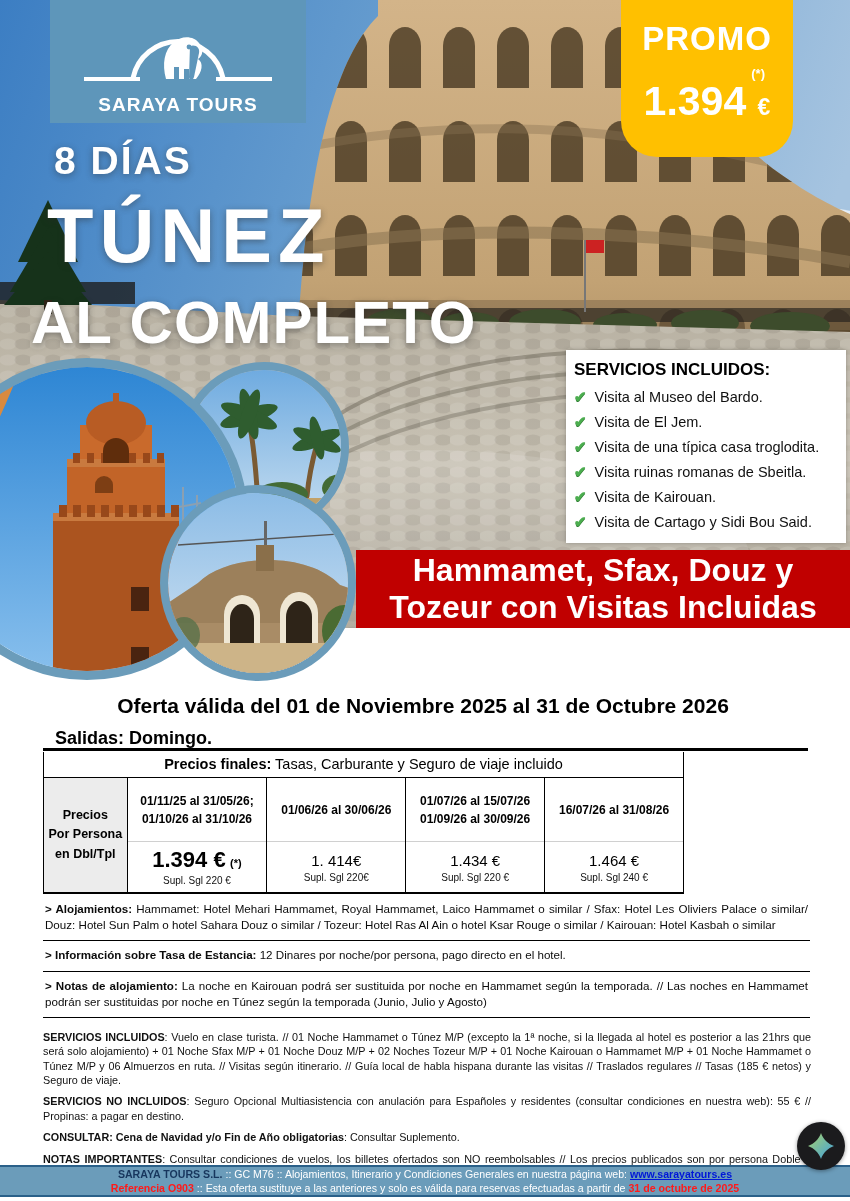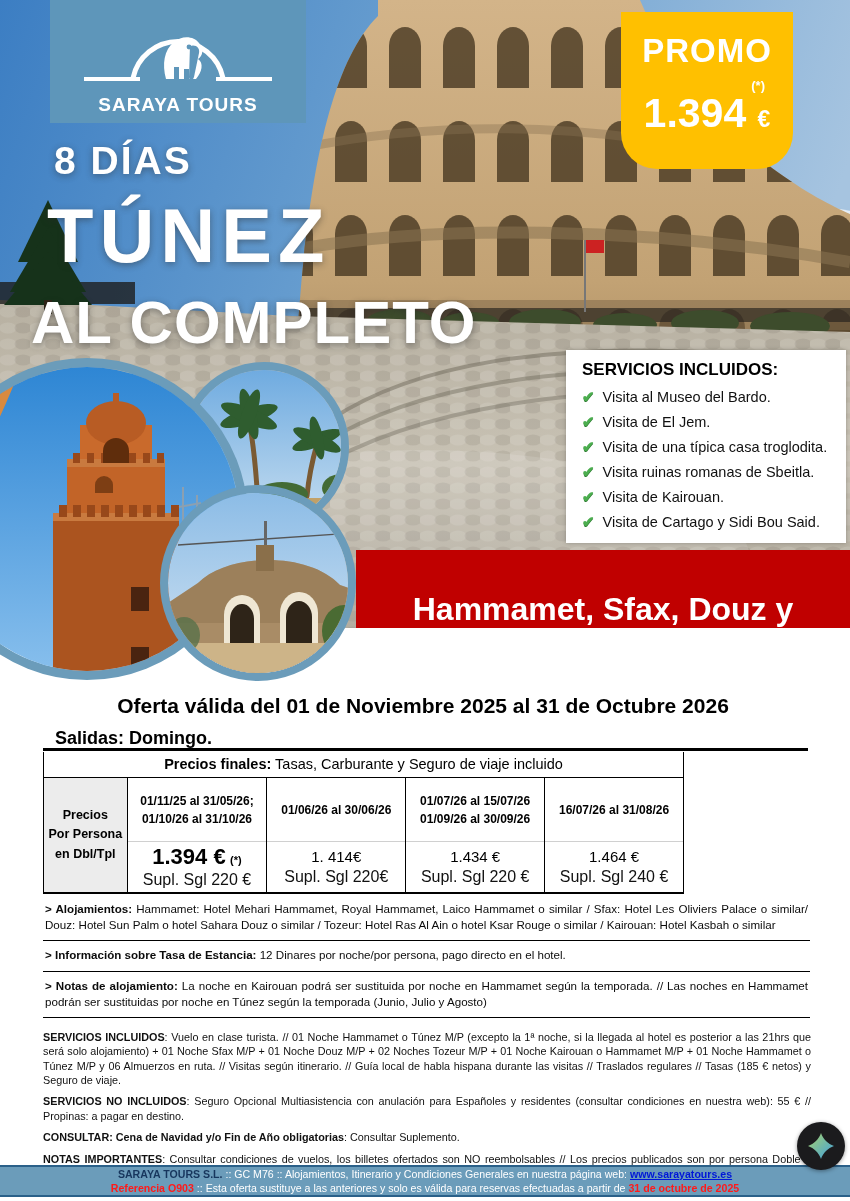--- a/index.html
+++ b/index.html
@@ -15,49 +15,49 @@
   .hero svg.bg { position:absolute; left:0; top:0; }
 
   .logo-block {
     position:absolute; left:50px; top:0; width:256px; height:123px;
     background:#5e96ba; display:flex; flex-direction:column; align-items:center;
     justify-content:flex-end; padding-bottom:7px;
   }
   .logo-brand { color:#fff; font-size:19px; font-weight:600; letter-spacing:1px; white-space:nowrap; }
 
   .promo-badge {
-    position:absolute; left:621px; top:12px; width:172px; height:157px;
+    position:absolute; left:621px; top:0; width:172px; height:157px;
     background:#ffc000; border-radius:0 0 36px 36px; color:#fff; text-align:center;
   }
   .promo-label { font-size:33px; font-weight:bold; margin-top:20px; letter-spacing:1px; }
   .promo-ast { font-size:13px; font-weight:bold; text-align:right; padding-right:28px; margin-top:8px; }
   .promo-price-row { font-size:41px; font-weight:bold; line-height:1; margin-top:0px; }
   .promo-cur { font-size:23px; font-weight:bold; }
 
   .t-days, .t-main1, .t-main2 {
     position:absolute; color:#fff; font-weight:bold; line-height:1;
     text-shadow:0 2px 7px rgba(40,40,40,.45);
   }
   .t-days  { left:54px; top:141px; font-size:39px; letter-spacing:2px; }
   .t-main1 { left:47px; top:198px; font-size:76px; letter-spacing:6px; }
   .t-main2 { left:31px; top:293px; font-size:60px; letter-spacing:1px; }
 
   .services-box {
     position:absolute; left:566px; top:350px; width:280px; min-height:184px;
-    background:#fff; padding:10px 12px 12px 16px; box-shadow:0 0 4px rgba(0,0,0,.25);
+    background:#fff; padding:10px 12px 12px 8px; box-shadow:0 0 4px rgba(0,0,0,.25);
   }
   .services-title { font-size:17px; font-weight:bold; margin-bottom:8px; }
   .svc-item { display:flex; align-items:baseline; margin-top:7px; font-size:14.5px; color:#111; }
   .svc-check { color:#4cae4f; font-size:15px; font-weight:bold; margin-right:8px;
                text-shadow:0 1px 0 #2e7d32; }
 
   .red-banner {
     position:absolute; left:356px; top:550px; width:494px; height:78px;
     background:#c00000; color:#fff; text-align:center;
-    display:flex; flex-direction:column; justify-content:flex-end;
+    display:flex; flex-direction:column; justify-content:center;
   }
   .red-banner .b1, .red-banner .b2 { font-size:32px; font-weight:bold; line-height:1.15; }
 
   
   .circ { position:absolute; border-radius:50%; overflow:hidden; }
   .circ svg { display:block; }
   .circ-palms { left:179px; top:362px; width:170px; height:170px; border:8px solid #6b9cba; z-index:2; }
   .circ-minaret { left:-74px; top:358px; width:322px; height:322px; border:9px solid #6b9cba; z-index:3; }
   .circ-cave { left:160px; top:485px; width:196px; height:196px; border:8px solid #6b9cba; z-index:4; }
 
@@ -78,21 +78,21 @@
               font-weight:bold; font-size:12.5px; line-height:1.55; }
   .pt-col { width:166.25px; display:flex; flex-direction:column; }
   .pt-col + .pt-col { border-left:1.4px solid #000; }
   .pt-period { height:64px; display:flex; flex-direction:column; justify-content:center;
                align-items:center; font-weight:bold; font-size:12px; line-height:1.5;
                border-bottom:1px solid #d0d0d0; }
   .pt-pricebox { height:50px; display:flex; flex-direction:column; justify-content:center; align-items:center; }
   .pt-price { font-size:15px; line-height:1.1; }
   .pt-price.big { font-size:22px; font-weight:bold; }
   .pt-note { font-size:11px; font-weight:bold; }
-  .pt-supl { font-size:16px; margin-top:2px; color:#111; }
+  .pt-supl { font-size:10px; margin-top:2px; color:#111; }
 
   .notes { position:absolute; left:43px; top:895px; width:767px; }
   .note-row { border-bottom:1.6px solid #000; padding:6px 2px 7px 2px;
               font-size:11.6px; line-height:1.4; text-align:justify; color:#0b0b0b; }
   .note-row .nl { font-weight:bold; }
 
   .fineprint { position:absolute; left:43px; top:1030px; width:768px; }
   .fp { font-size:10.8px; line-height:1.33; text-align:justify; color:#111; margin-bottom:7px; }
   .fp .fl { font-weight:bold; }
 
@@ -343,20 +343,21 @@
         <path d="M62 150 v-24 a12 15 0 0 1 24 0 v24 Z" fill="#2e2418"></path>
         <path d="M112 150 v-30 a19 21 0 0 1 38 0 v30 Z" fill="#efe7d4"></path>
         <path d="M118 150 v-26 a13 16 0 0 1 26 0 v26 Z" fill="#2e2418"></path>
         <ellipse cx="176" cy="138" rx="22" ry="26" fill="#4a6b33"></ellipse>
         <ellipse cx="16" cy="142" rx="16" ry="18" fill="#57714a" opacity="0.8"></ellipse>
       </svg>
     </div>
 
     <div class="red-banner">
       <div class="b1">Hammamet, Sfax, Douz y</div>
+      <div class="b2">Tozeur con Visitas Incluidas</div>
     </div>
   </div>
 
   <div class="offer-title">Oferta válida del 01 de Noviembre 2025 al 31 de Octubre 2026</div>
   <div class="salidas">Salidas: Domingo.</div>
   <div class="rule-thick"></div>
 
   <div class="ptable">
     <div class="pt-caption">
       <span class="cb">Precios finales:</span><span> Tasas, Carburante y Seguro de viaje incluido</span>

